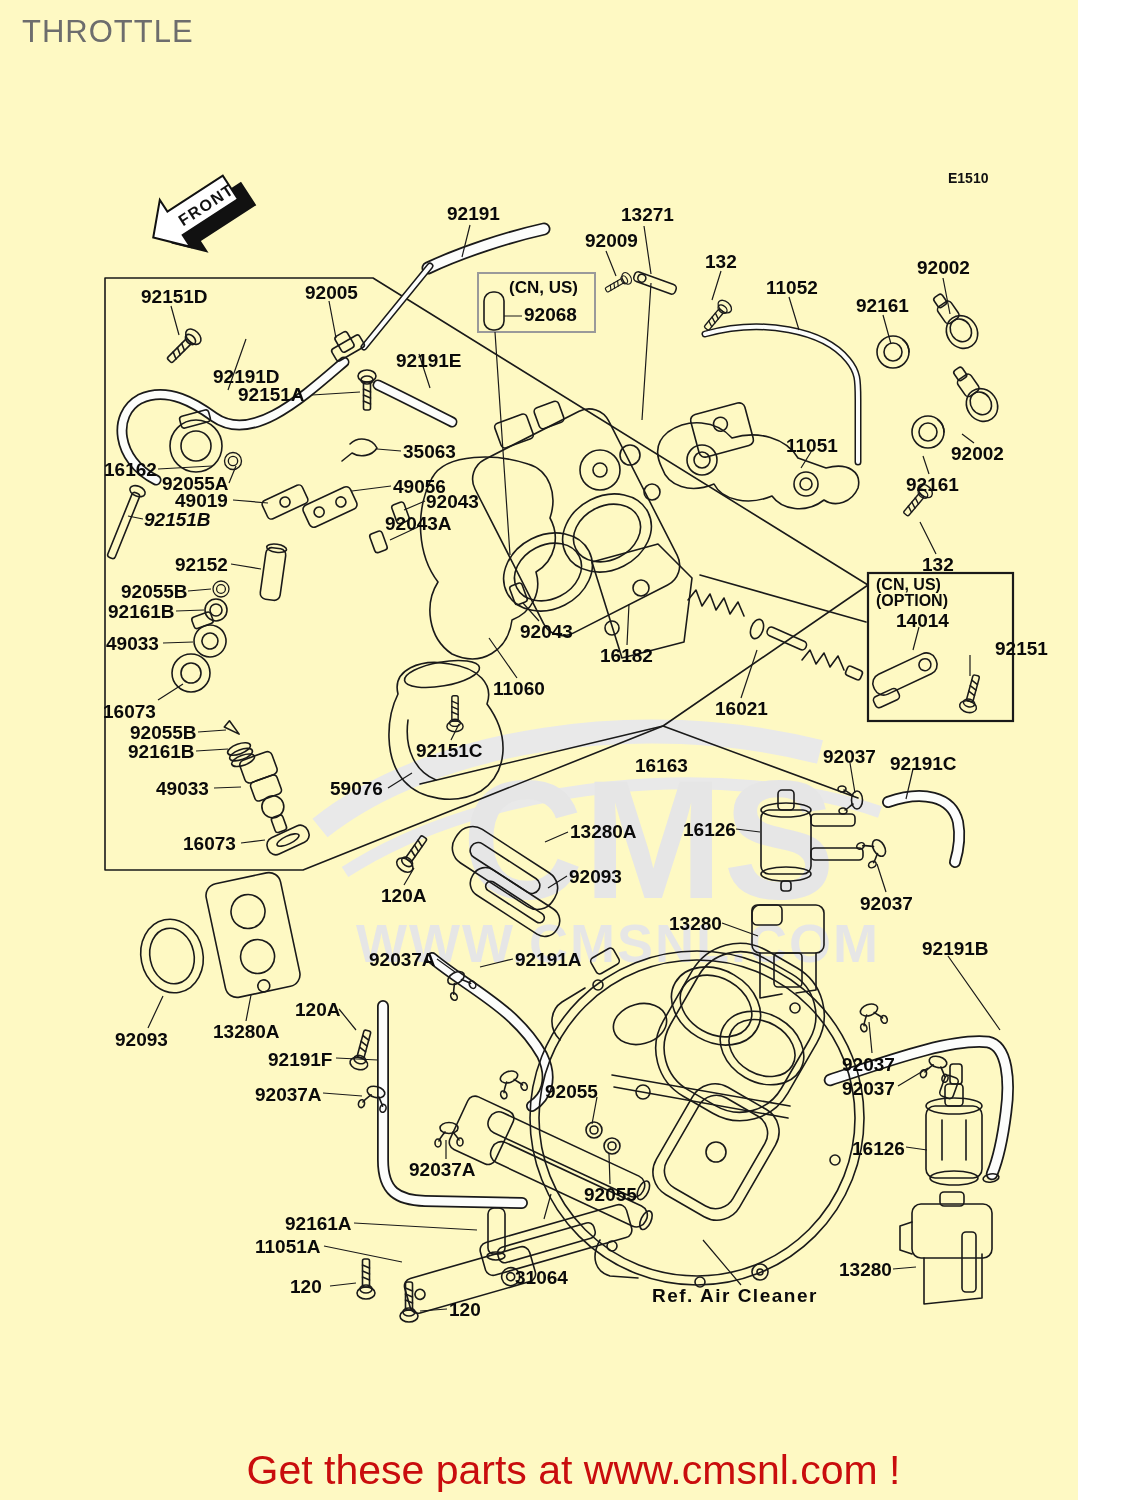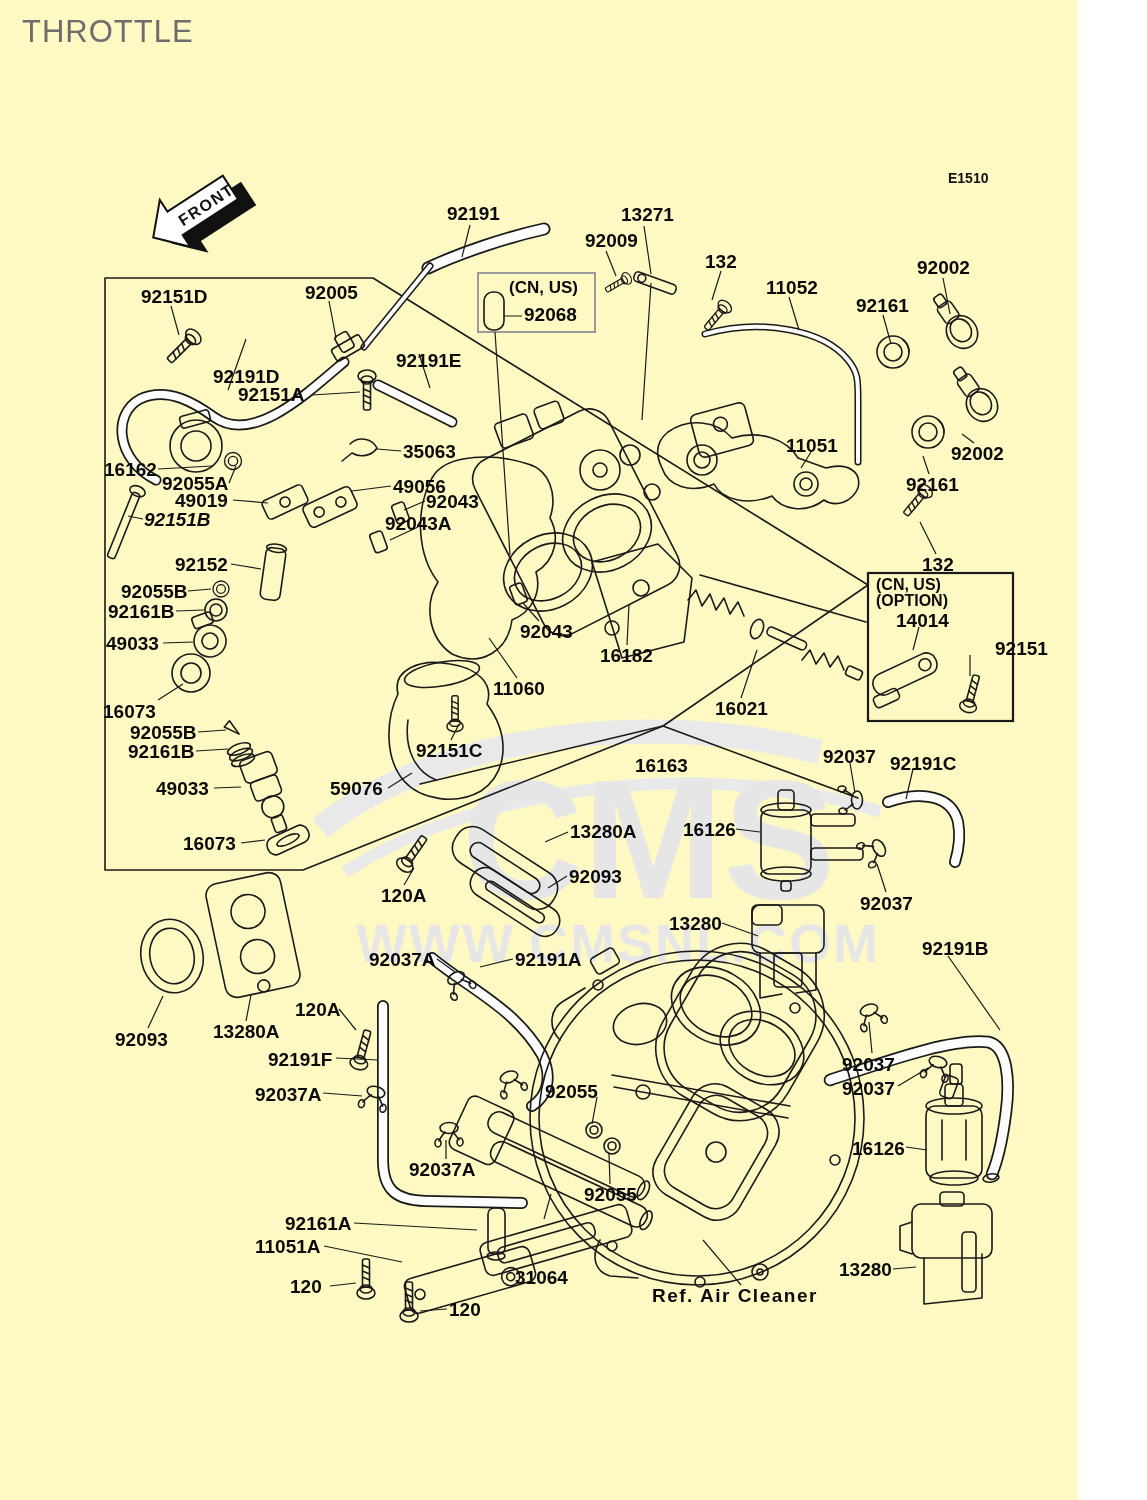--- a/index.html
+++ b/index.html
@@ -456,13 +456,14 @@
       <span class="lbl" style="left: 839px; top: 1260px;">13280</span>
       <span class="lbl" style="left: 652px; top: 1286px; letter-spacing: 1.5px;">Ref. Air Cleaner</span>
       <span class="lbl" style="left: 509px; top: 279px; font-size: 17px;">(CN, US)</span>
       <span class="lbl" style="left: 524px; top: 305px;">92068</span>
       <span class="lbl" style="left: 876px; top: 577px; font-size: 16px;">(CN, US)</span>
       <span class="lbl" style="left: 876px; top: 593px; font-size: 16px;">(OPTION)</span>
       <span class="lbl" style="left: 896px; top: 611px;">14014</span>
       <span class="lbl" style="left: 948px; top: 639px; margin-left: 47px;">92151</span>
     </div>
 
+  <div class="footer-cta">Get these parts at www.cmsnl.com !</div>
 </div>
 
 </body></html>

